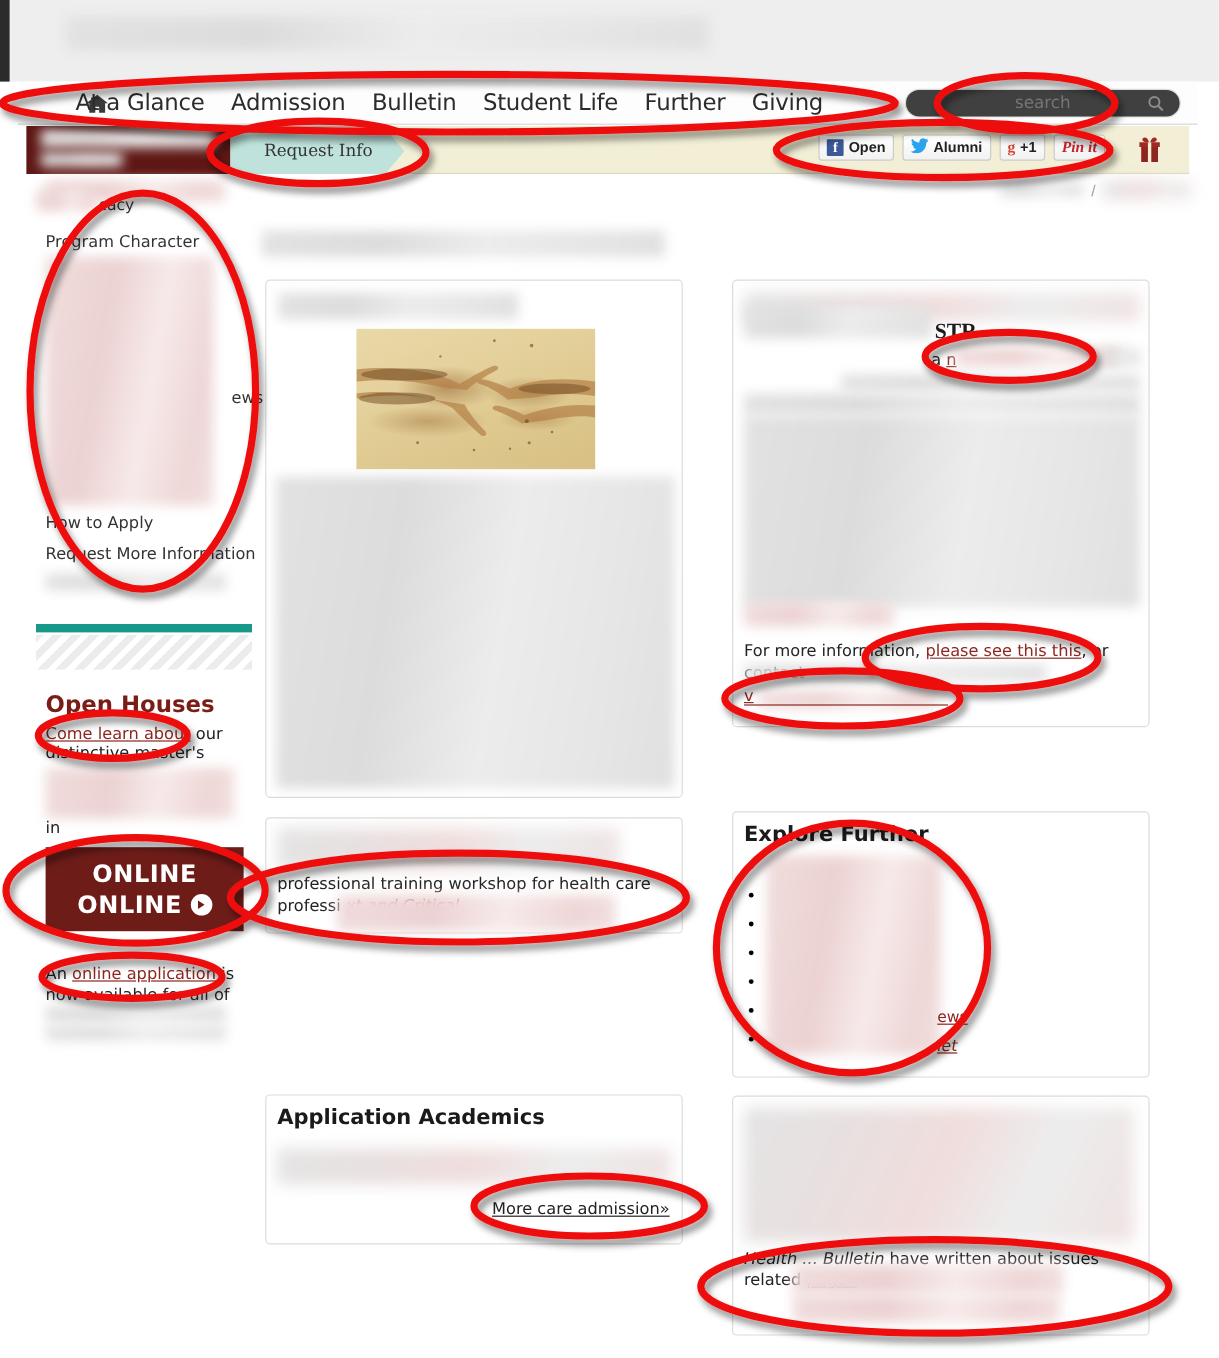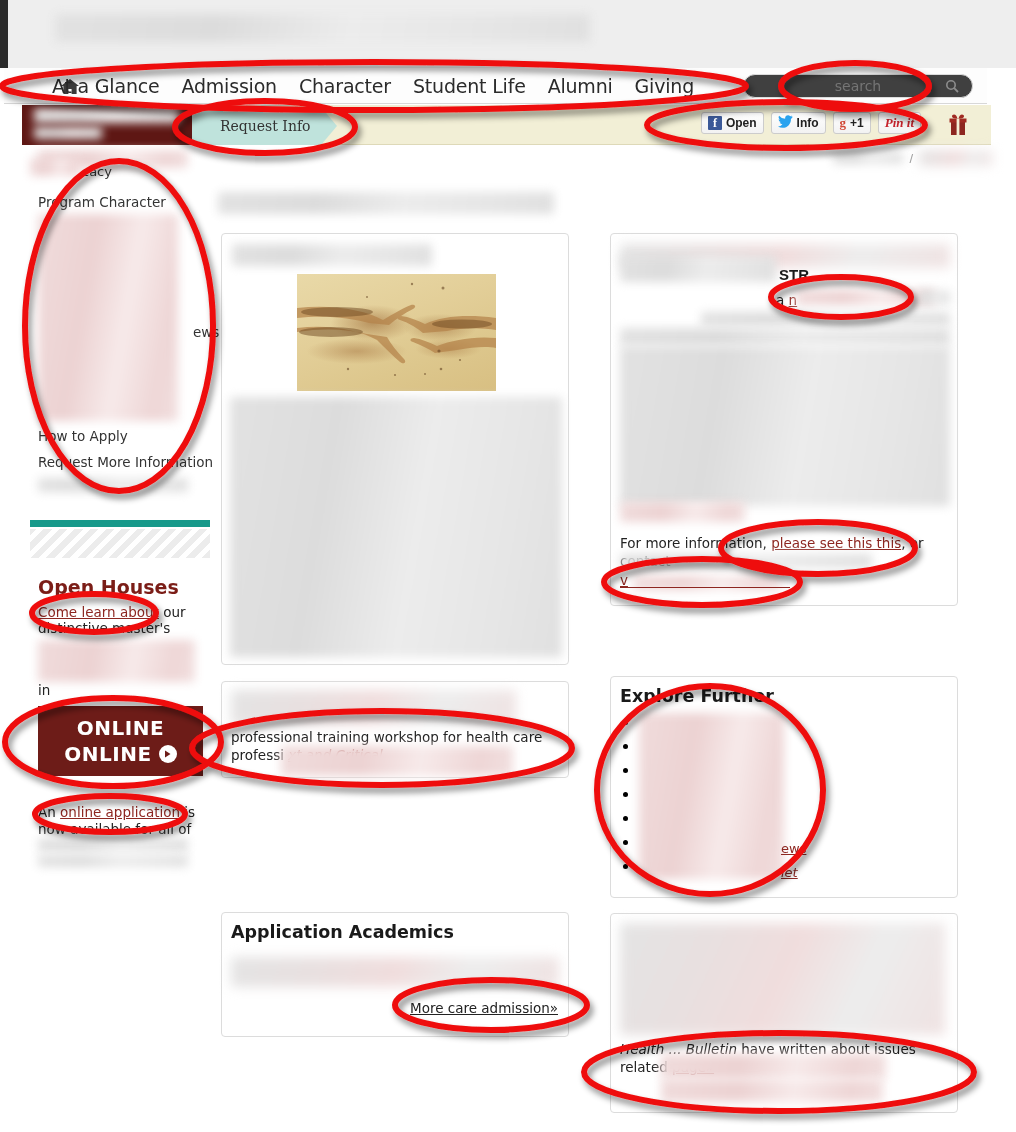--- a/index.html
+++ b/index.html
@@ -39,21 +39,21 @@
   }
   #chrome-left-edge {
     position:absolute; left:0; top:0; width:8px; height:68px; background:#2b2b2b;
   }
   #chrome-title-blur {
     position:absolute; left:55px; top:14px; width:535px; height:28px;
   }
 
   
   #globalnav {
-    position:absolute; left:4px; top:68px; width:983px; height:36px;
+    position:absolute; left:15px; top:68px; width:983px; height:36px;
     background:#fdfdfd;
     border-bottom:1px solid #d8d8d8;
   }
   #navlist {
     position:absolute; left:48px; top:0; height:36px;
     display:flex; align-items:center; gap:22px;
   }
   .navitem {
     font-family:"DejaVu Sans", sans-serif;
     font-size:19px;
@@ -237,21 +237,21 @@
   
   #card-deadlines { left:221px; top:912px; width:348px; height:125px; }
   #dl-title { position:absolute; left:9px; top:9px; }
   #dl-blur { position:absolute; left:9px; top:44px; width:328px; height:30px; }
   #dl-more { position:absolute; right:10px; top:86px; }
 
   
   #card-right-top { left:610px; top:233px; width:348px; height:373px; }
   #rt-blur-wide { position:absolute; left:9px; top:10px; width:330px; height:24px; }
   #rt-blur-left { position:absolute; left:9px; top:22px; width:156px; height:26px; }
-  #rt-str { position:absolute; left:168px; top:32px; font-family:Liberation Sans, sans-serif; font-size:15px; font-weight:bold; color:#1a1a1a; }
+  #rt-str { position:absolute; left:168px; top:32px; font-family:Liberation Serif, serif; font-size:18px; font-weight:bold; color:#1a1a1a; }
   #rt-linkline { position:absolute; left:165px; top:58px; font-family:"DejaVu Sans", sans-serif; font-size:13.5px; color:#222; }
   #rt-link-blur { position:absolute; left:185px; top:56px; width:140px; height:15px; }
   #rt-afterH-blur { position:absolute; left:307px; top:56px; width:32px; height:15px; }
   #rt-blur-line2 { position:absolute; left:90px; top:78px; width:249px; height:14px; }
   #rt-blur-line3 { position:absolute; left:9px; top:94px; width:330px; height:18px; }
   #rt-blur-big { position:absolute; left:9px; top:112px; width:330px; height:160px; }
   #rt-blur-line4 { position:absolute; left:9px; top:268px; width:125px; height:20px; }
   #rt-info { position:absolute; left:9px; top:300px; width:335px; }
   #rt-contact-blur { position:absolute; left:9px; top:320px; width:252px; height:14px; }
   #rt-email-blur { position:absolute; left:22px; top:342px; width:148px; height:14px; }
@@ -287,23 +287,23 @@
 
 <div id="globalnav">
   <span id="home-icon">
     <svg width="20" height="17" viewBox="0 0 20 17">
         <path d="M10 1 L1 8 h2.4 v8 h5 v-5 h3.2 v5 h5 V8 H19 Z" fill="#3a3a3a"></path>
       </svg>
   </span>
   <div id="navlist">
     <span class="navitem">At a Glance</span>
     <span class="navitem">Admission</span>
-    <span class="navitem">Character</span>
+    <span class="navitem">Bulletin</span>
     <span class="navitem">Student Life</span>
-    <span class="navitem">Alumni</span>
+    <span class="navitem">Further</span>
     <span class="navitem">Giving</span>
   </div>
   <div id="searchwrap">
     <input id="search-input" placeholder="search" style="">
     <span id="search-icon">
       <svg width="15" height="15" viewBox="0 0 15 15">
           <circle cx="6" cy="6" r="4.2" fill="none" stroke="#8d8d8d" stroke-width="1.6"></circle>
           <line x1="9.2" y1="9.2" x2="13" y2="13" stroke="#8d8d8d" stroke-width="1.8"></line>
         </svg>
     </span>
@@ -322,21 +322,21 @@
     <div class="socialbtn">
       <span class="fb-glyph">f</span>
       <span>Open</span>
     </div>
     <div class="socialbtn">
       <span>
         <svg width="15" height="13" viewBox="0 0 15 13">
             <path d="M14.5 1.6c-.5.25-1.1.4-1.7.47.6-.37 1.06-.95 1.28-1.64-.57.34-1.2.58-1.87.71A2.95 2.95 0 0 0 7.2 3.83 8.37 8.37 0 0 1 1.1.66a2.95 2.95 0 0 0 .91 3.94c-.48-.02-.93-.15-1.33-.37 0 1.43 1.02 2.63 2.37 2.9-.44.12-.9.14-1.34.05a2.95 2.95 0 0 0 2.75 2.05A5.92 5.92 0 0 1 0 11.45a8.35 8.35 0 0 0 4.53 1.33c5.43 0 8.4-4.5 8.4-8.4l-.01-.38c.58-.42 1.08-.94 1.48-1.53z" fill="#2aa3ef"></path>
           </svg>
       </span>
-      <span>Info</span>
+      <span>Alumni</span>
     </div>
     <div class="socialbtn">
       <span class="gp-glyph">g</span>
       <span>+1</span>
     </div>
     <div class="socialbtn">
       <span class="pin-glyph">Pin it</span>
     </div>
   </div>
 

